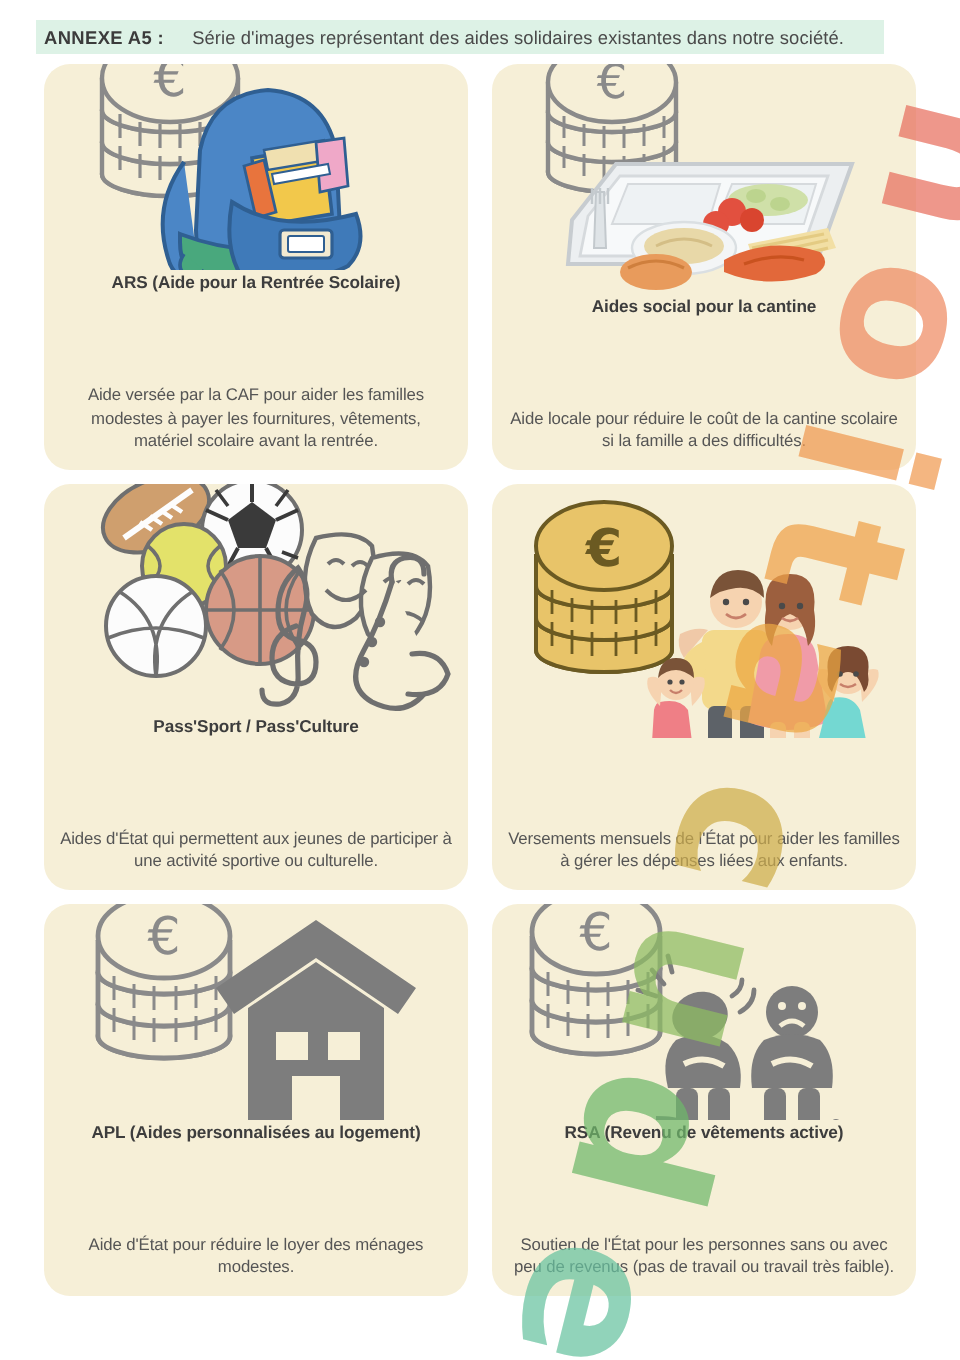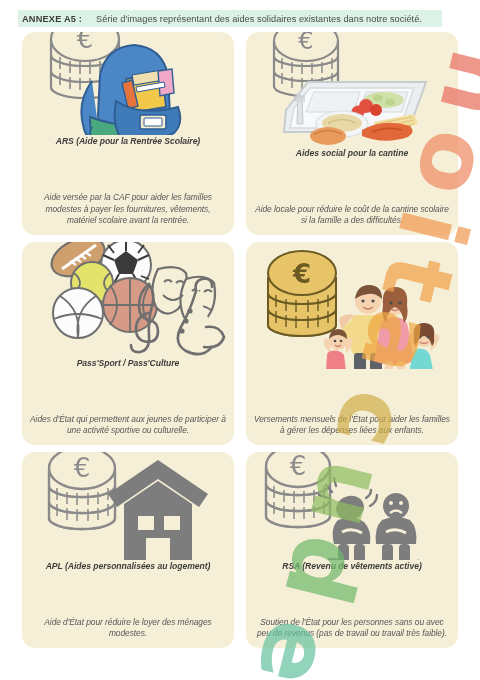--- a/index.html
+++ b/index.html
@@ -63,21 +63,20 @@
     flex: 1 1 auto;
     display: flex;
     align-items: center;
     justify-content: center;
     overflow: hidden;
   }
   .card-text {
     width: 100%;
     padding: 0 8px 9px 8px;
     text-align: center;
-    font-style: italic;
   }
   .card-title {
     font-size: 8.6px; font-weight: bold; color: #3d3d3d;
     line-height: 12px; margin-bottom: 1px;
     letter-spacing: -.05px;
   }
   .card-desc {
     font-size: 8.4px; color: #555; line-height: 11.2px;
     letter-spacing: -.05px;
     margin-top: 45px;

